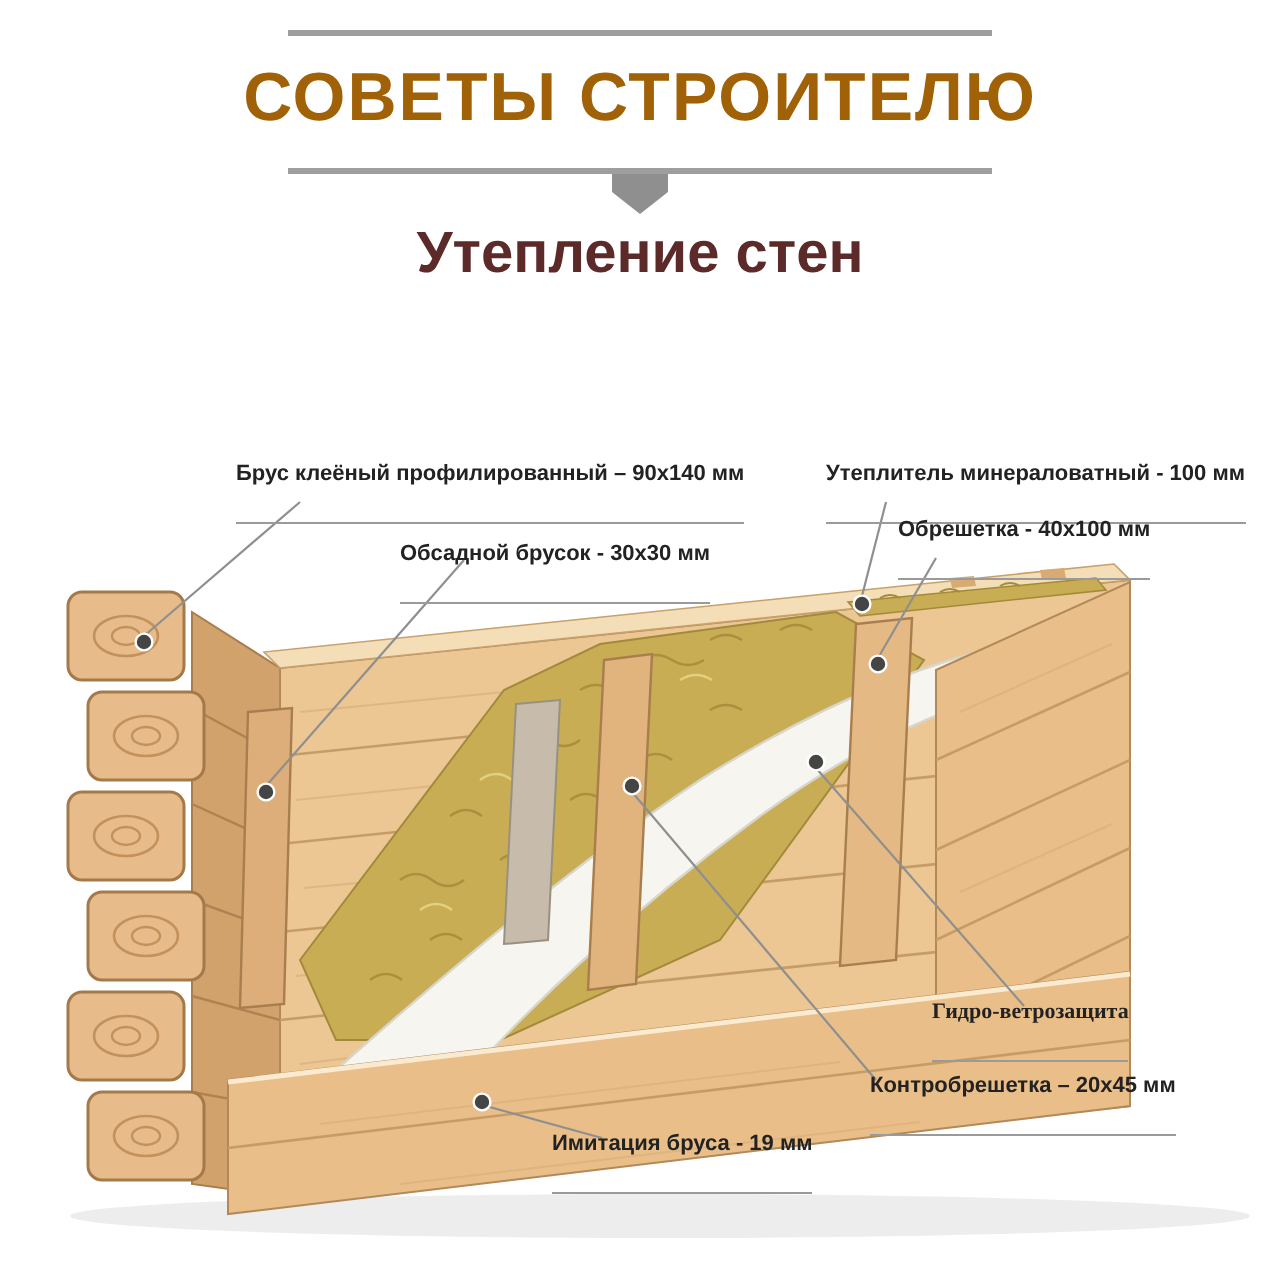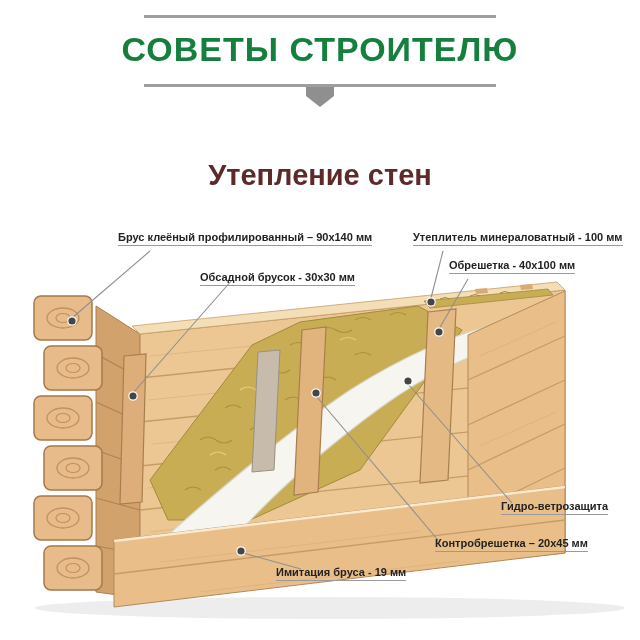--- a/index.html
+++ b/index.html
@@ -6,39 +6,39 @@
   body{
     width:640px;height:640px;background:#ffffff;position:relative;overflow:hidden;
     font-family:"Liberation Sans",sans-serif;
   }
   .layer{position:absolute;inset:0;}
   .rule{position:absolute;background:#9e9e9e;height:3px;}
   #rule-top{left:144px;top:15px;width:352px;}
   #rule-bottom{left:144px;top:84px;width:352px;}
   #page-title{
     position:absolute;top:30px;left:0;width:640px;text-align:center;
-    font-size:34px;font-weight:bold;color:#15803d;letter-spacing:1px;
+    font-size:34px;font-weight:bold;color:#a16207;letter-spacing:1px;
   }
   #header-pointer{
     position:absolute;left:306px;top:87px;width:28px;height:20px;background:#8f8f8f;
     clip-path:polygon(0 0,100% 0,100% 45%,50% 100%,0 45%);
   }
   #subtitle{
     position:absolute;top:108px;left:0;width:640px;text-align:center;
-    font-size:29px;font-weight:bold;color:#5d2a2a;line-height:38px;margin-top:48px;
+    font-size:29px;font-weight:bold;color:#5d2a2a;line-height:38px;
   }
   .callout-label{
     position:absolute;font-size:11px;font-weight:bold;color:#222222;
-    border-bottom:1.5px solid #9a9a9a;padding-bottom:2px;white-space:nowrap;z-index:3;
+    border-bottom:1.5px solid #9a9a9a;padding-bottom:18px;white-space:nowrap;z-index:3;
   }
   #lbl-brus{left:118px;top:231px;}
   #lbl-uteplitel{left:413px;top:231px;text-align:center;}
   #lbl-obsadnoy{left:200px;top:260px;margin-top:11px;}
   #lbl-obreshetka{left:449px;top:259px;}
-  #lbl-gidro{left:501px;top:500px;}
+  #lbl-gidro{left:466px;top:500px;font-family:Liberation Serif, serif;}
   #lbl-kontr{left:435px;top:537px;}
   #lbl-imitaciya{left:276px;top:566px;}
   svg{position:absolute;inset:0;z-index:1;}
 </style>
 </head>
 <body>
 
 <div class="layer">
 
   <div class="rule" id="rule-top"></div>

